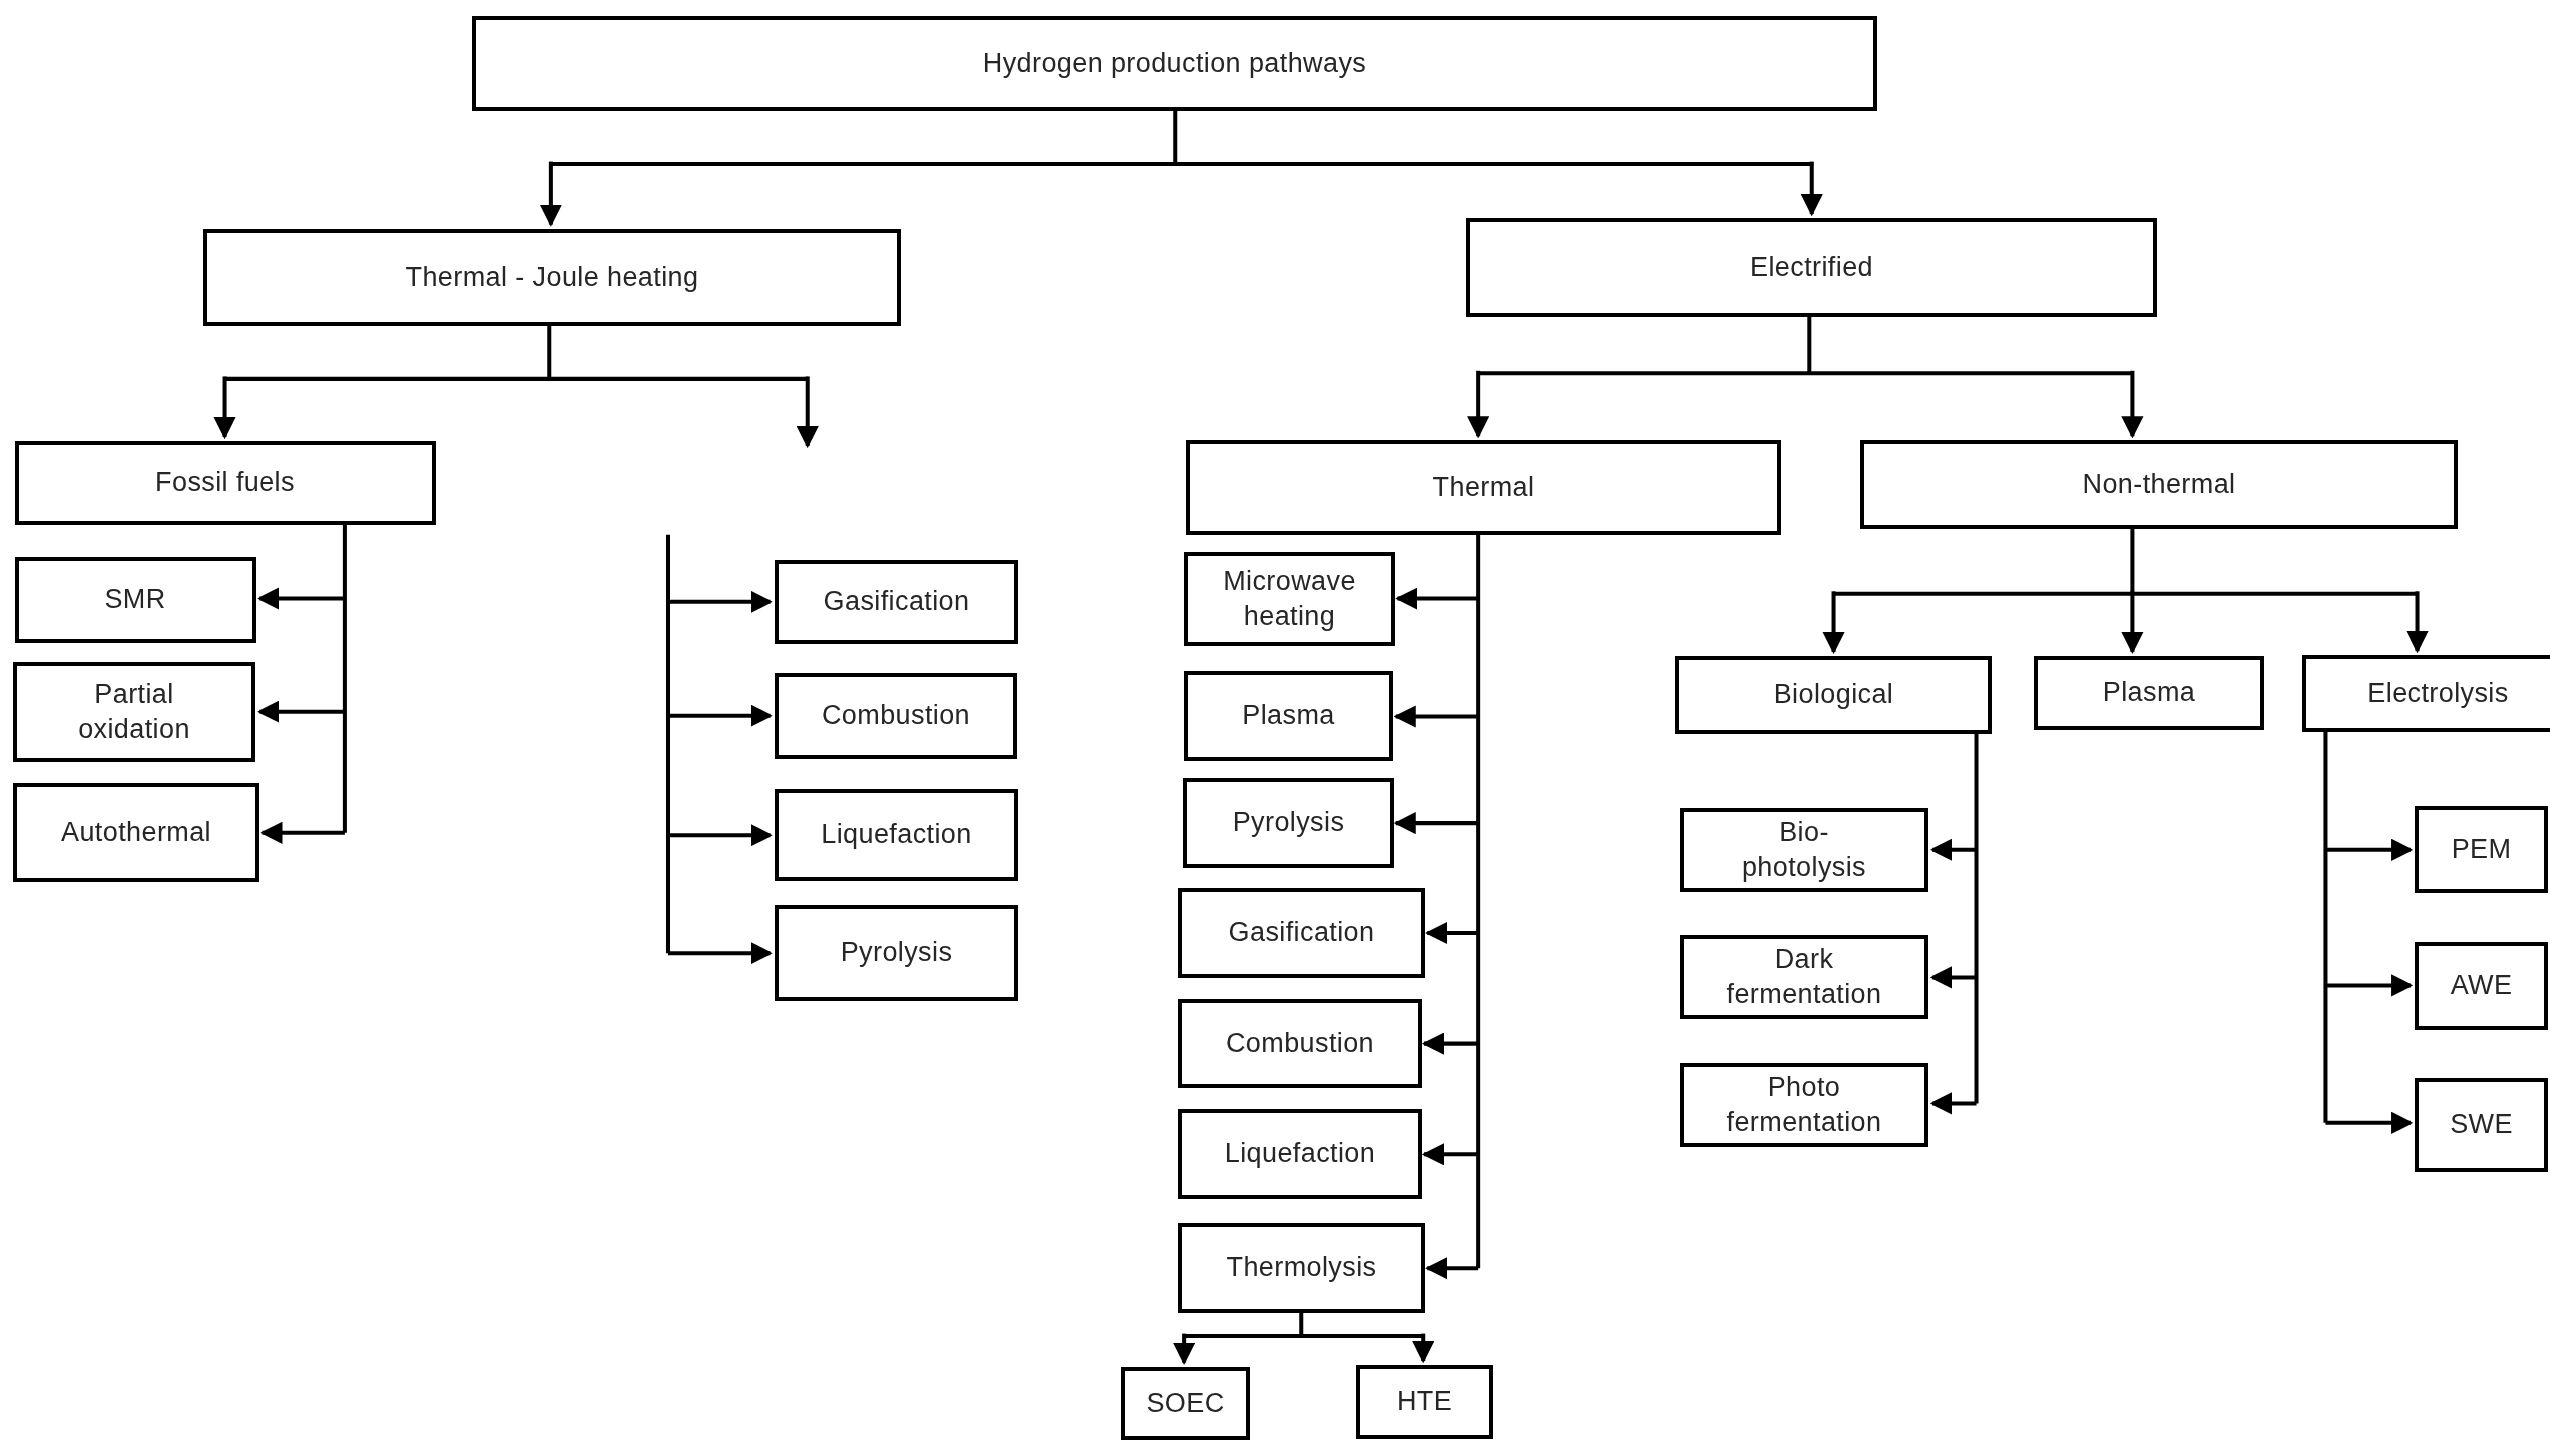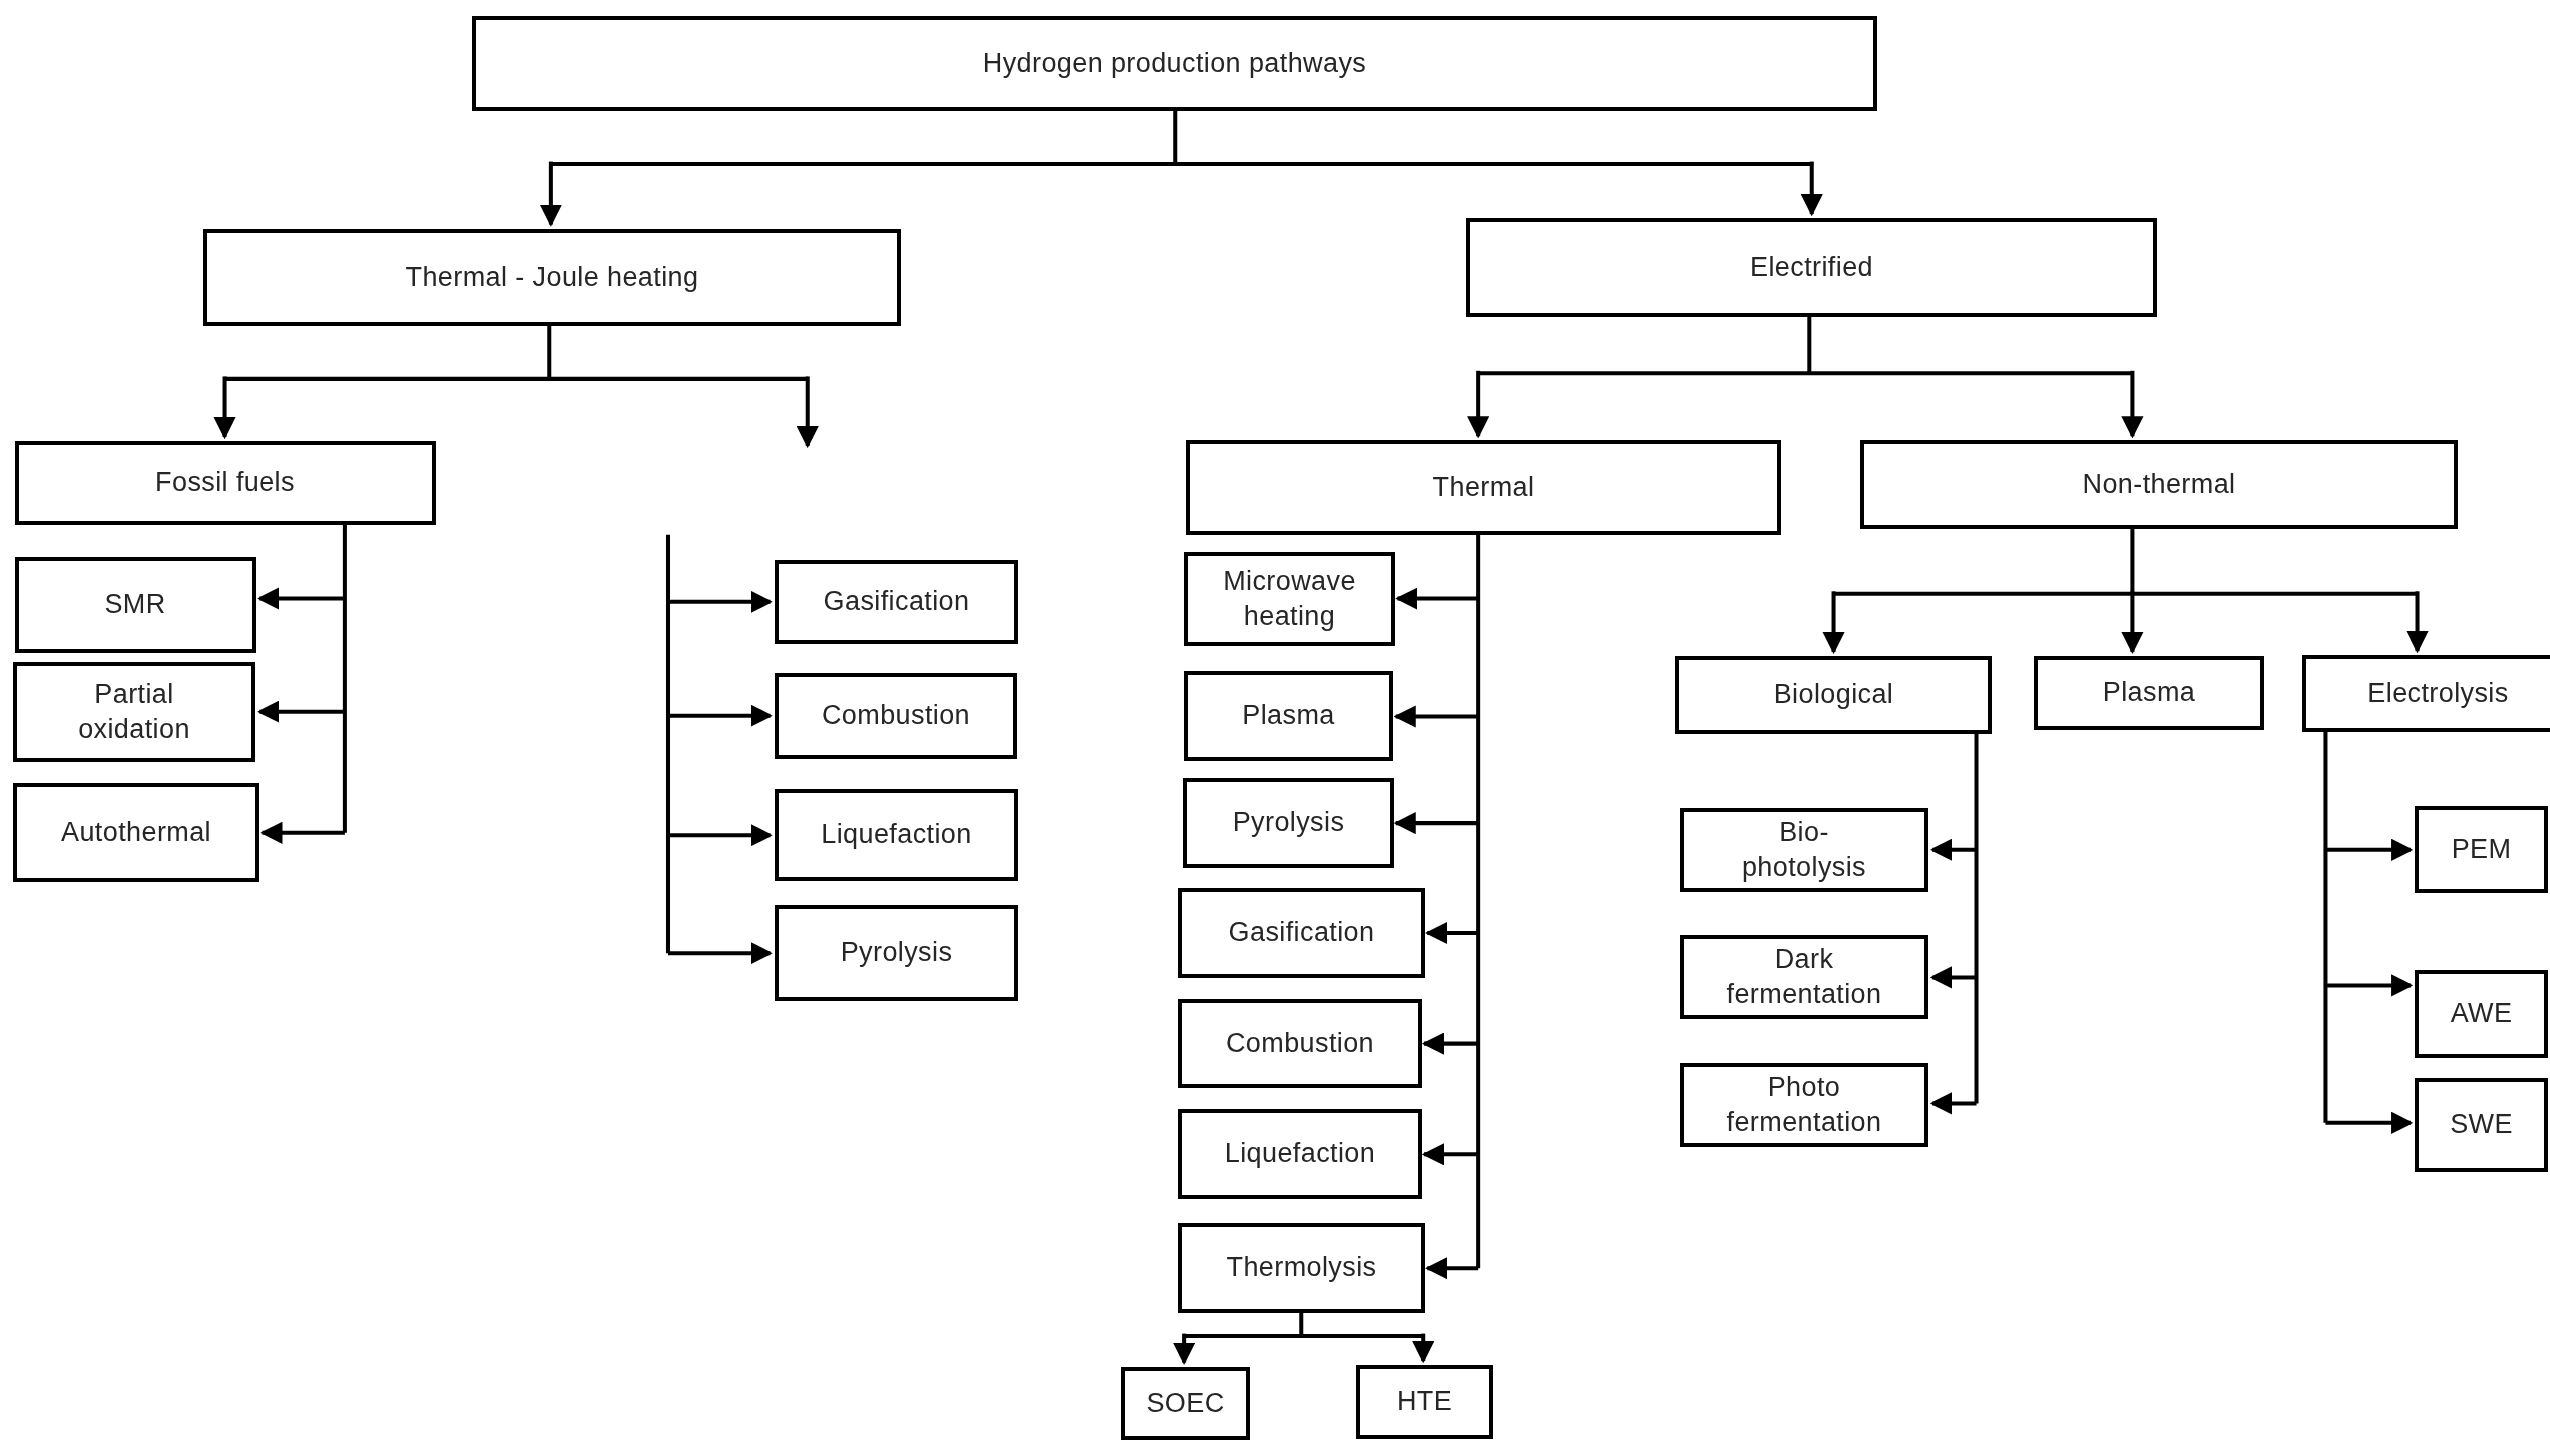--- a/index.html
+++ b/index.html
@@ -107,21 +107,21 @@
     <span>Thermal - Joule heating</span>
   </div>
   <div class="node" style="left:1466px; top:218px; width:691px; height:99px;">
     <span>Electrified</span>
   </div>
 
   <div class="node" style="left:14.5px; top:441px; width:421px; height:84px;">
     <span>Fossil fuels</span>
   </div>
 
-  <div class="node" style="left:14.5px; top:557px; width:241px; height:96px;">
+  <div class="node" style="left:14.5px; top:557px; width:241px; height:86px;">
     <span>SMR</span>
   </div>
   <div class="node" style="left:13px; top:662px; width:242px; height:100px;">
     <span>Partial
 oxidation</span>
   </div>
   <div class="node" style="left:13px; top:783px; width:246px; height:99px;">
     <span>Autothermal</span>
   </div>
 
@@ -194,21 +194,21 @@
 fermentation</span>
   </div>
   <div class="node" style="left:1680px; top:1063px; width:248px; height:84px;">
     <span>Photo
 fermentation</span>
   </div>
 
   <div class="node" style="left:2415px; top:806px; width:133px; height:87px;">
     <span>PEM</span>
   </div>
-  <div class="node" style="left:2415px; top:942px; width:133px; height:88px;margin-top:28px;">
+  <div class="node" style="left:2415px; top:942px; width:133px; height:88px;">
     <span>AWE</span>
   </div>
   <div class="node" style="left:2415px; top:1078px; width:133px; height:94px;">
     <span>SWE</span>
   </div>
 
 </div>
 
 
 </body></html>

